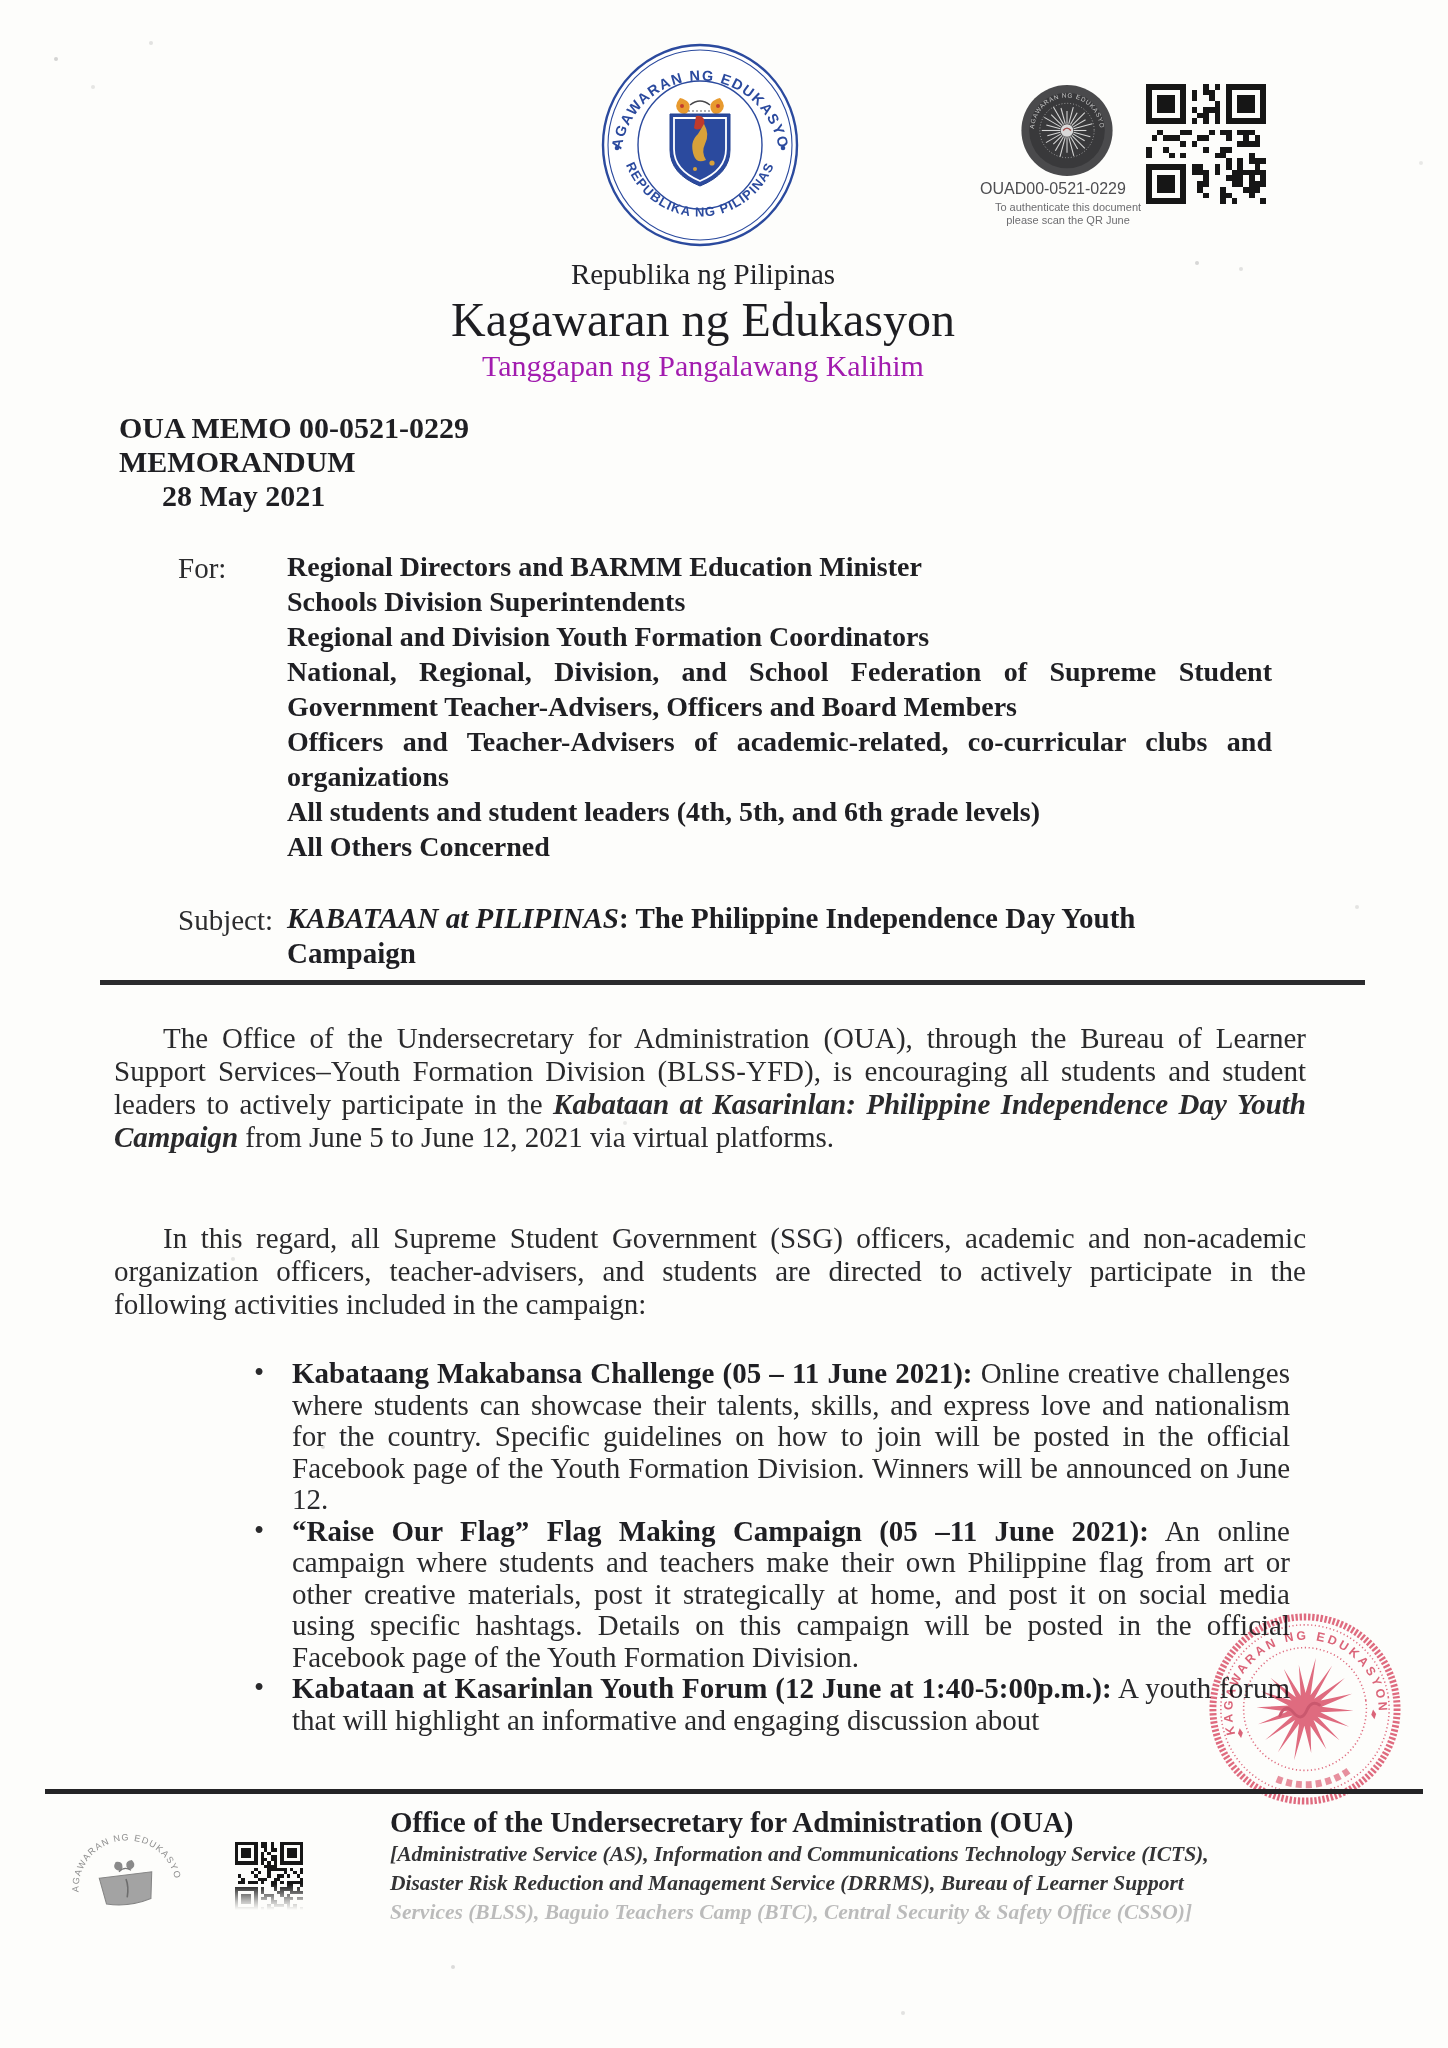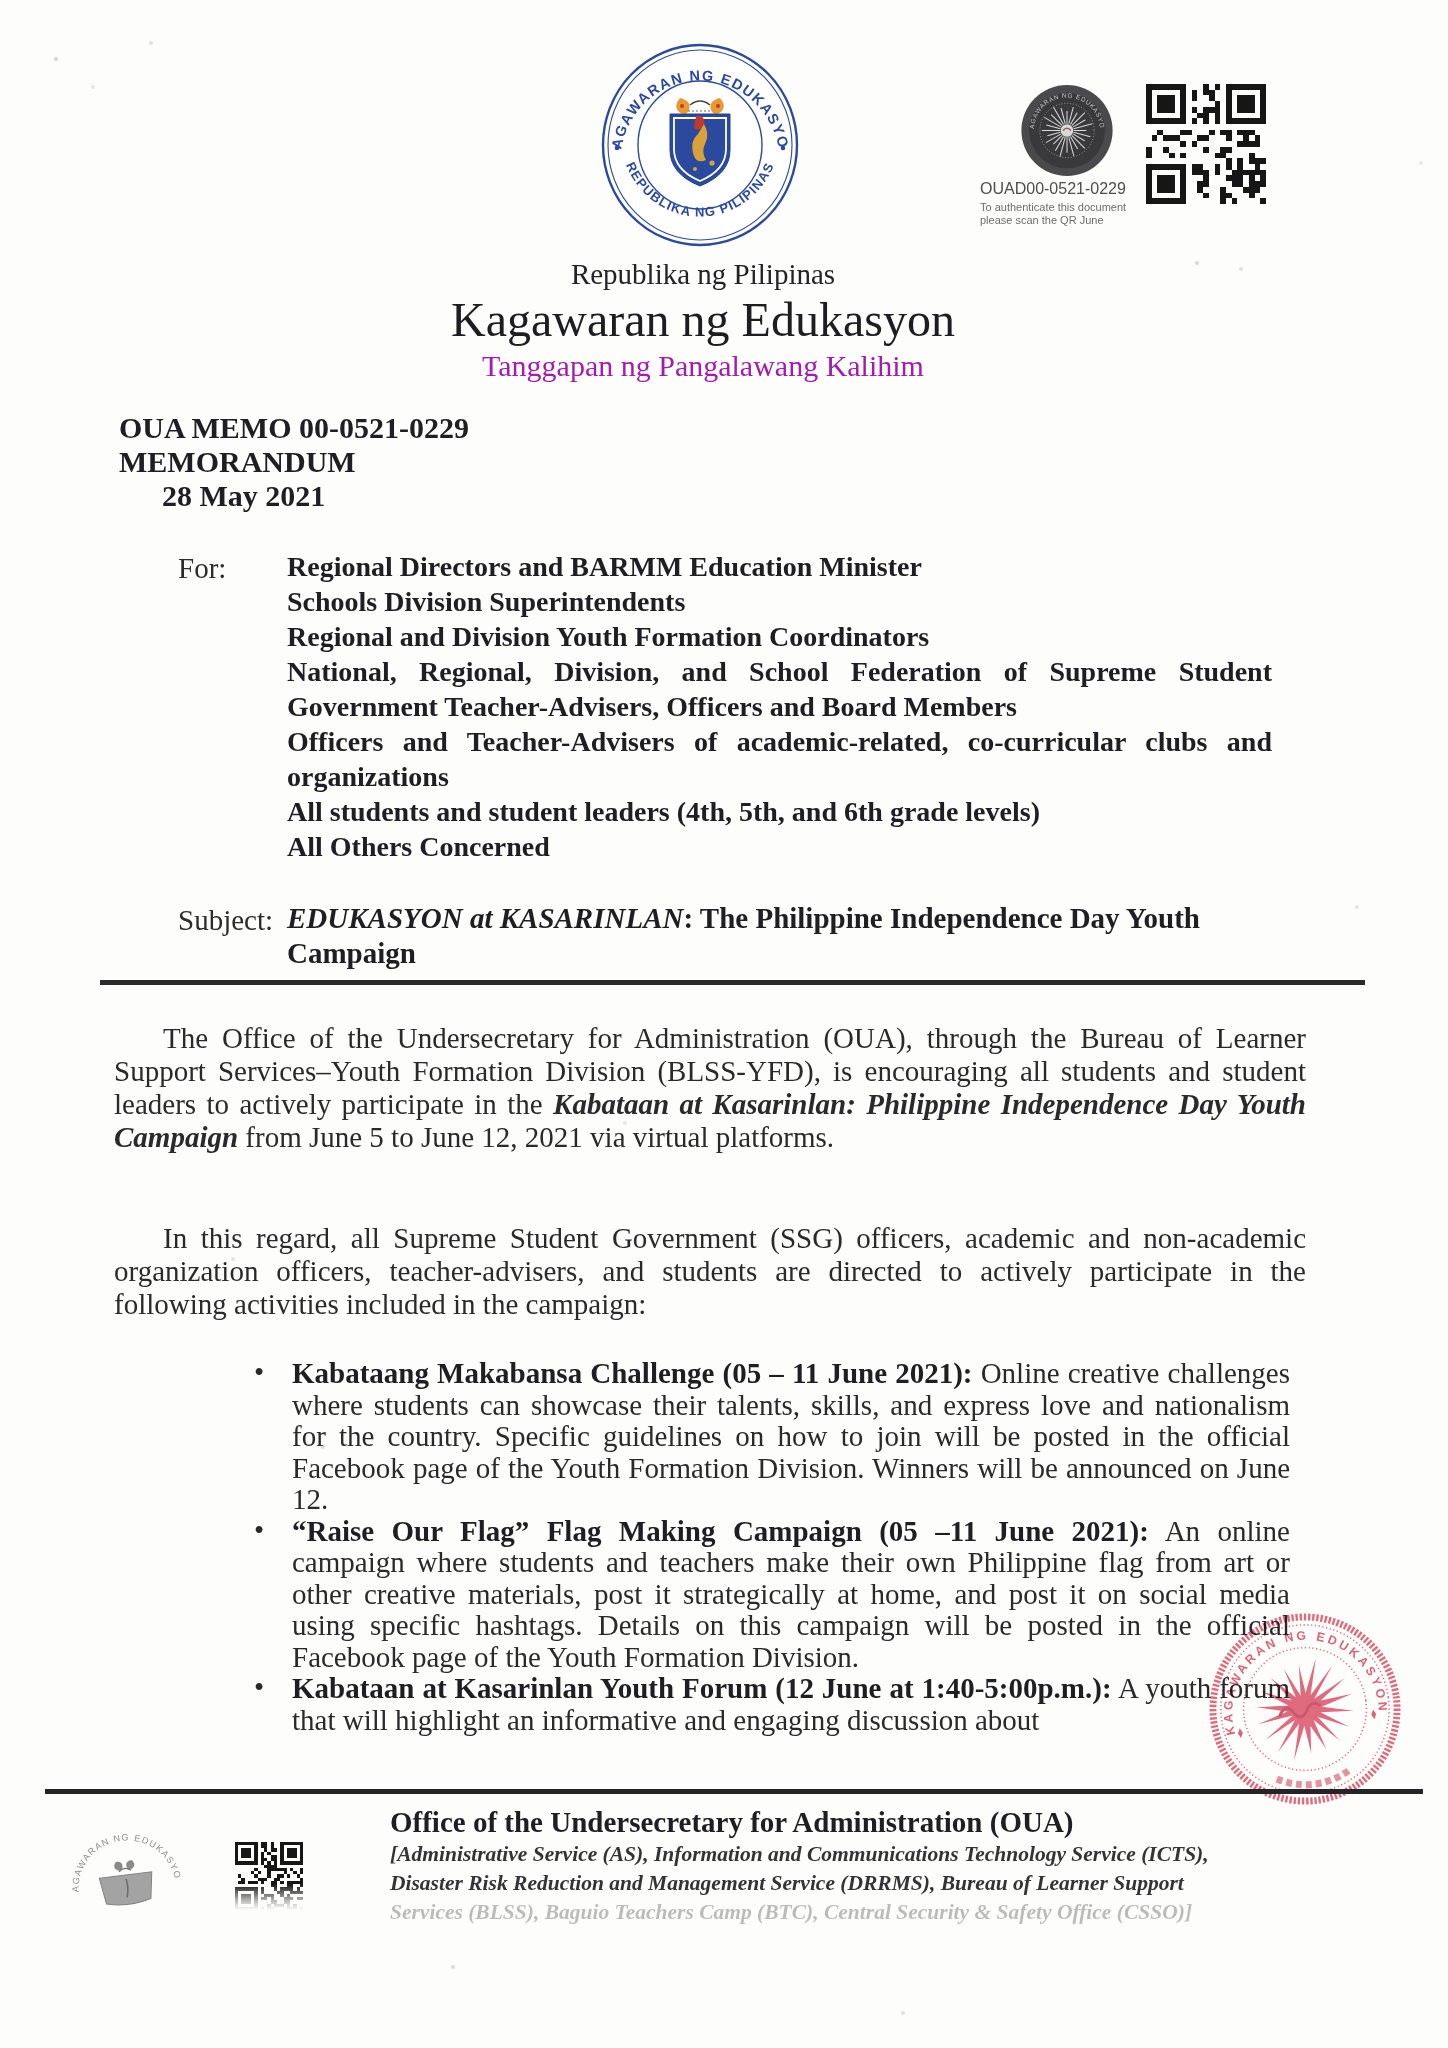--- a/index.html
+++ b/index.html
@@ -5,21 +5,21 @@
   html,body{margin:0;padding:0;background:#ffffff;}
   .page{position:relative;width:1448px;height:2048px;background:#fdfdfb;overflow:hidden;
         font-family:"Liberation Serif","DejaVu Serif",serif;color:#2c2c2e;}
 
   
   .deped-seal{position:absolute;left:600px;top:42px;width:200px;height:206px;}
   .vseal{position:absolute;left:1016px;top:82px;width:102px;height:97px;}
   .qr-top{position:absolute;left:1146px;top:84px;width:120px;height:120px;}
   .auth-code{position:absolute;left:980px;top:180px;width:176px;
              font-family:"Liberation Sans",sans-serif;font-size:16px;color:#4d4d50;}
-  .auth-note{position:absolute;left:980px;width:176px;text-align:left;
+  .auth-note{position:absolute;left:980px;width:176px;text-align:center;
              font-family:"Liberation Sans",sans-serif;font-size:11px;color:#6d6d70;line-height:13px;}
   .auth-note.n1{top:201px}.auth-note.n2{top:214px}
   .republic{position:absolute;left:0;top:258px;width:1406px;text-align:center;font-size:29px;color:#242428;}
   .dept{position:absolute;left:0;top:292px;width:1406px;text-align:center;font-size:48px;color:#1e1e22;}
   .office{position:absolute;left:0;top:349px;width:1406px;text-align:center;font-size:30px;color:#a21caf;}
 
   
   .memo-head{position:absolute;left:119px;top:411px;font-size:30px;line-height:34px;font-weight:bold;color:#1f1f23;}
   .memo-date{font-weight:bold;margin-left:43px;}
 
@@ -364,21 +364,21 @@
   <div class="recipient">Regional Directors and BARMM Education Minister</div>
       <div class="recipient">Schools Division Superintendents</div>
       <div class="recipient">Regional and Division Youth Formation Coordinators</div>
       <div class="recipient">National, Regional, Division, and School Federation of Supreme Student Government Teacher-Advisers, Officers and Board Members</div>
       <div class="recipient">Officers and Teacher-Advisers of academic-related, co-curricular clubs and organizations</div>
       <div class="recipient">All students and student leaders (4th, 5th, and 6th grade levels)</div>
       <div class="recipient">All Others Concerned</div>
     </div>
 
   <div class="subject-label">Subject:</div>
-  <div class="subject-content"><span class="bi">EDUKASYON at KASARINLAN</span><span>: The Philippine Independence Day Youth Campaign</span></div>
+  <div class="subject-content"><span class="bi">KABATAAN at PILIPINAS</span><span>: The Philippine Independence Day Youth Campaign</span></div>
 
   <div class="rule"></div>
 
   <p class="para p1"><span>The Office of the Undersecretary for Administration (OUA), through the Bureau of Learner Support Services–Youth Formation Division (BLSS-YFD), is encouraging all students and student leaders to actively participate in the </span><span class="bi">Kabataan at Kasarinlan: Philippine Independence Day Youth Campaign</span><span> from June 5 to June 12, 2021 via virtual platforms.</span></p>
   <p class="para p2">In this regard, all Supreme Student Government (SSG) officers, academic and non-academic organization officers, teacher-advisers, and students are directed to actively participate in the following activities included in the campaign:</p>
 
   <ul class="bullets">
 
   <li class="bullet"><span class="lead">Kabataang Makabansa Challenge (05 – 11 June 2021):</span><span> Online creative challenges where students can showcase their talents, skills, and express love and nationalism for the country. Specific guidelines on how to join will be posted in the official Facebook page of the Youth Formation Division. Winners will be announced on June 12.</span></li>
       <li class="bullet"><span class="lead">“Raise Our Flag” Flag Making Campaign (05 –11 June 2021):</span><span> An online campaign where students and teachers make their own Philippine flag from art or other creative materials, post it strategically at home, and post it on social media using specific hashtags. Details on this campaign will be posted in the official Facebook page of the Youth Formation Division.</span></li>

